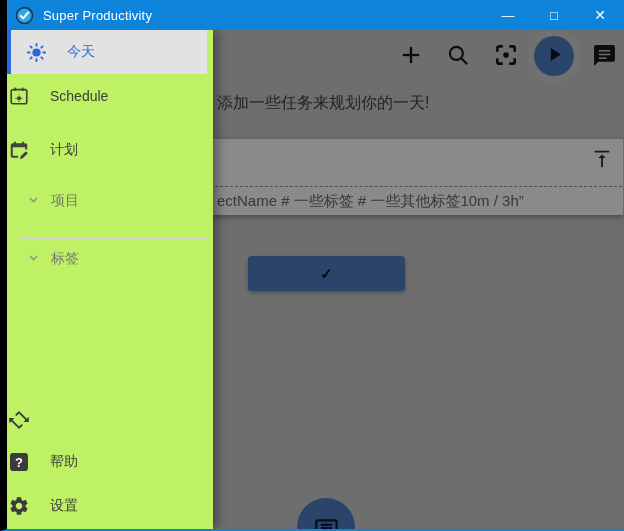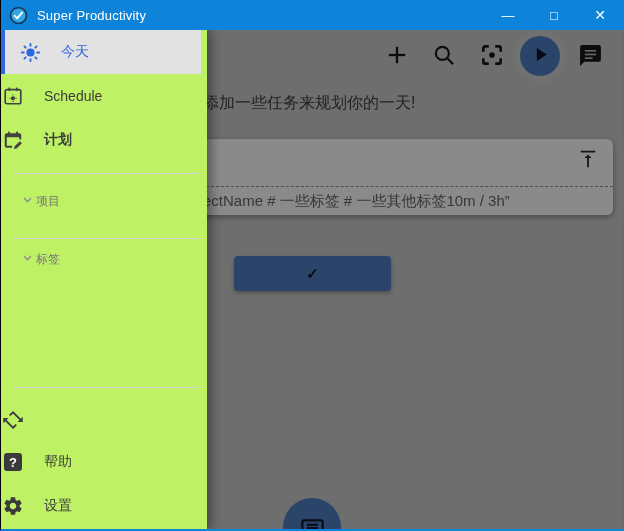--- a/index.html
+++ b/index.html
@@ -1,35 +1,35 @@
 <!DOCTYPE html>
 <html><head>
 <meta charset="utf-8">
 <style>
   * { margin:0; padding:0; box-sizing:border-box; }
   html,body { background:#ffffff; }
   body { font-family:"Liberation Sans", sans-serif; }
 
   .window {
     position:relative; width:624px; height:531px; overflow:hidden;
-    border-left:1px solid #000000; border-right:1px solid #0d84da; border-bottom:2px solid #0d84da;
+    border-left:7px solid #000000; border-right:1px solid #0d84da; border-bottom:2px solid #0d84da;
     background:#c9c9c9;
   }
 
   
   .titlebar { height:30px; background:#0d84da; display:flex; align-items:center; color:#fff; }
   .titlebar .app-ic { width:19px; height:19px; margin-left:8px; display:flex; }
   .titlebar .tb-title { font-size:13px; margin-left:9px; flex:1; letter-spacing:.2px; }
   .win-btn { width:46px; height:30px; display:flex; align-items:center; justify-content:center;
              font-size:13px; color:#fff; cursor:default; }
   .win-btn.close { font-size:14px; }
 
   
   .app-body { position:absolute; top:30px; left:0; right:0; bottom:0; background:#c9c9c9; overflow:hidden; }
-  .main { position:absolute; inset:0; }
+  .main { position:absolute; inset:0;margin-left:8px; }
 
   
   .tbtn { position:absolute; top:10px; width:34px; height:34px; display:flex; align-items:center; justify-content:center; }
   .tbtn.plus   { left:379px; }
   .tbtn.search { left:426px; }
   .tbtn.focus  { left:474px; }
   .tbtn.msg    { left:572px; }
   .playbtn { position:absolute; left:519px; top:6px; width:40px; height:40px; border-radius:50%;
              background:#4e7fc0; display:flex; align-items:center; justify-content:center;
              box-shadow:0 0 0 7px rgba(255,255,255,0.10); }
@@ -59,30 +59,30 @@
 
   
   .sidebar { position:absolute; left:0; top:0; bottom:0; width:206px; background:#bef264;
              box-shadow:4px 0 10px rgba(0,0,0,0.40); }
   .nav-item { position:absolute; left:0; width:200px; height:44px; display:flex; align-items:center;
               gap:19px; font-size:14px; color:#3c3c3c; cursor:default; }
   .nav-item .ic { width:24px; display:flex; justify-content:center; }
   .nav-item.active { background:#e2e2e2; border-left:4px solid #2c69de; padding-left:13px; color:#2c69de; }
   .nav-today    { top:0; }
   .nav-schedule { top:44px; }
-  .nav-plan     { top:88px;font-weight:bold; }
+  .nav-plan     { top:98px; }
   .nav-repeat   { top:368px; }
   .nav-help     { top:410px; }
   .nav-settings { top:454px; }
 
   .divider { position:absolute; left:12px; right:6px; height:1px; background:#d6d6d6; }
   .div1 { top:143px; } .div2 { top:208px; } .div3 { top:357px; }
 
   .section-row { position:absolute; left:0; width:200px; height:40px; display:flex; align-items:center;
-                 padding-left:18px; font-size:12px; color:#757575; cursor:default; }
+                 padding-left:18px; gap:9px; font-size:14px; color:#757575; cursor:default; }
   .sec-projects { top:151px; }
   .sec-tags { top:209px; }
 
   .help-box { width:18px; height:18px; border-radius:3px; background:#3a3a3a; color:#fff;
               font-size:13px; font-weight:bold; display:flex; align-items:center; justify-content:center; }
 </style>
 </head>
 <body>
 
 <div class="window">

